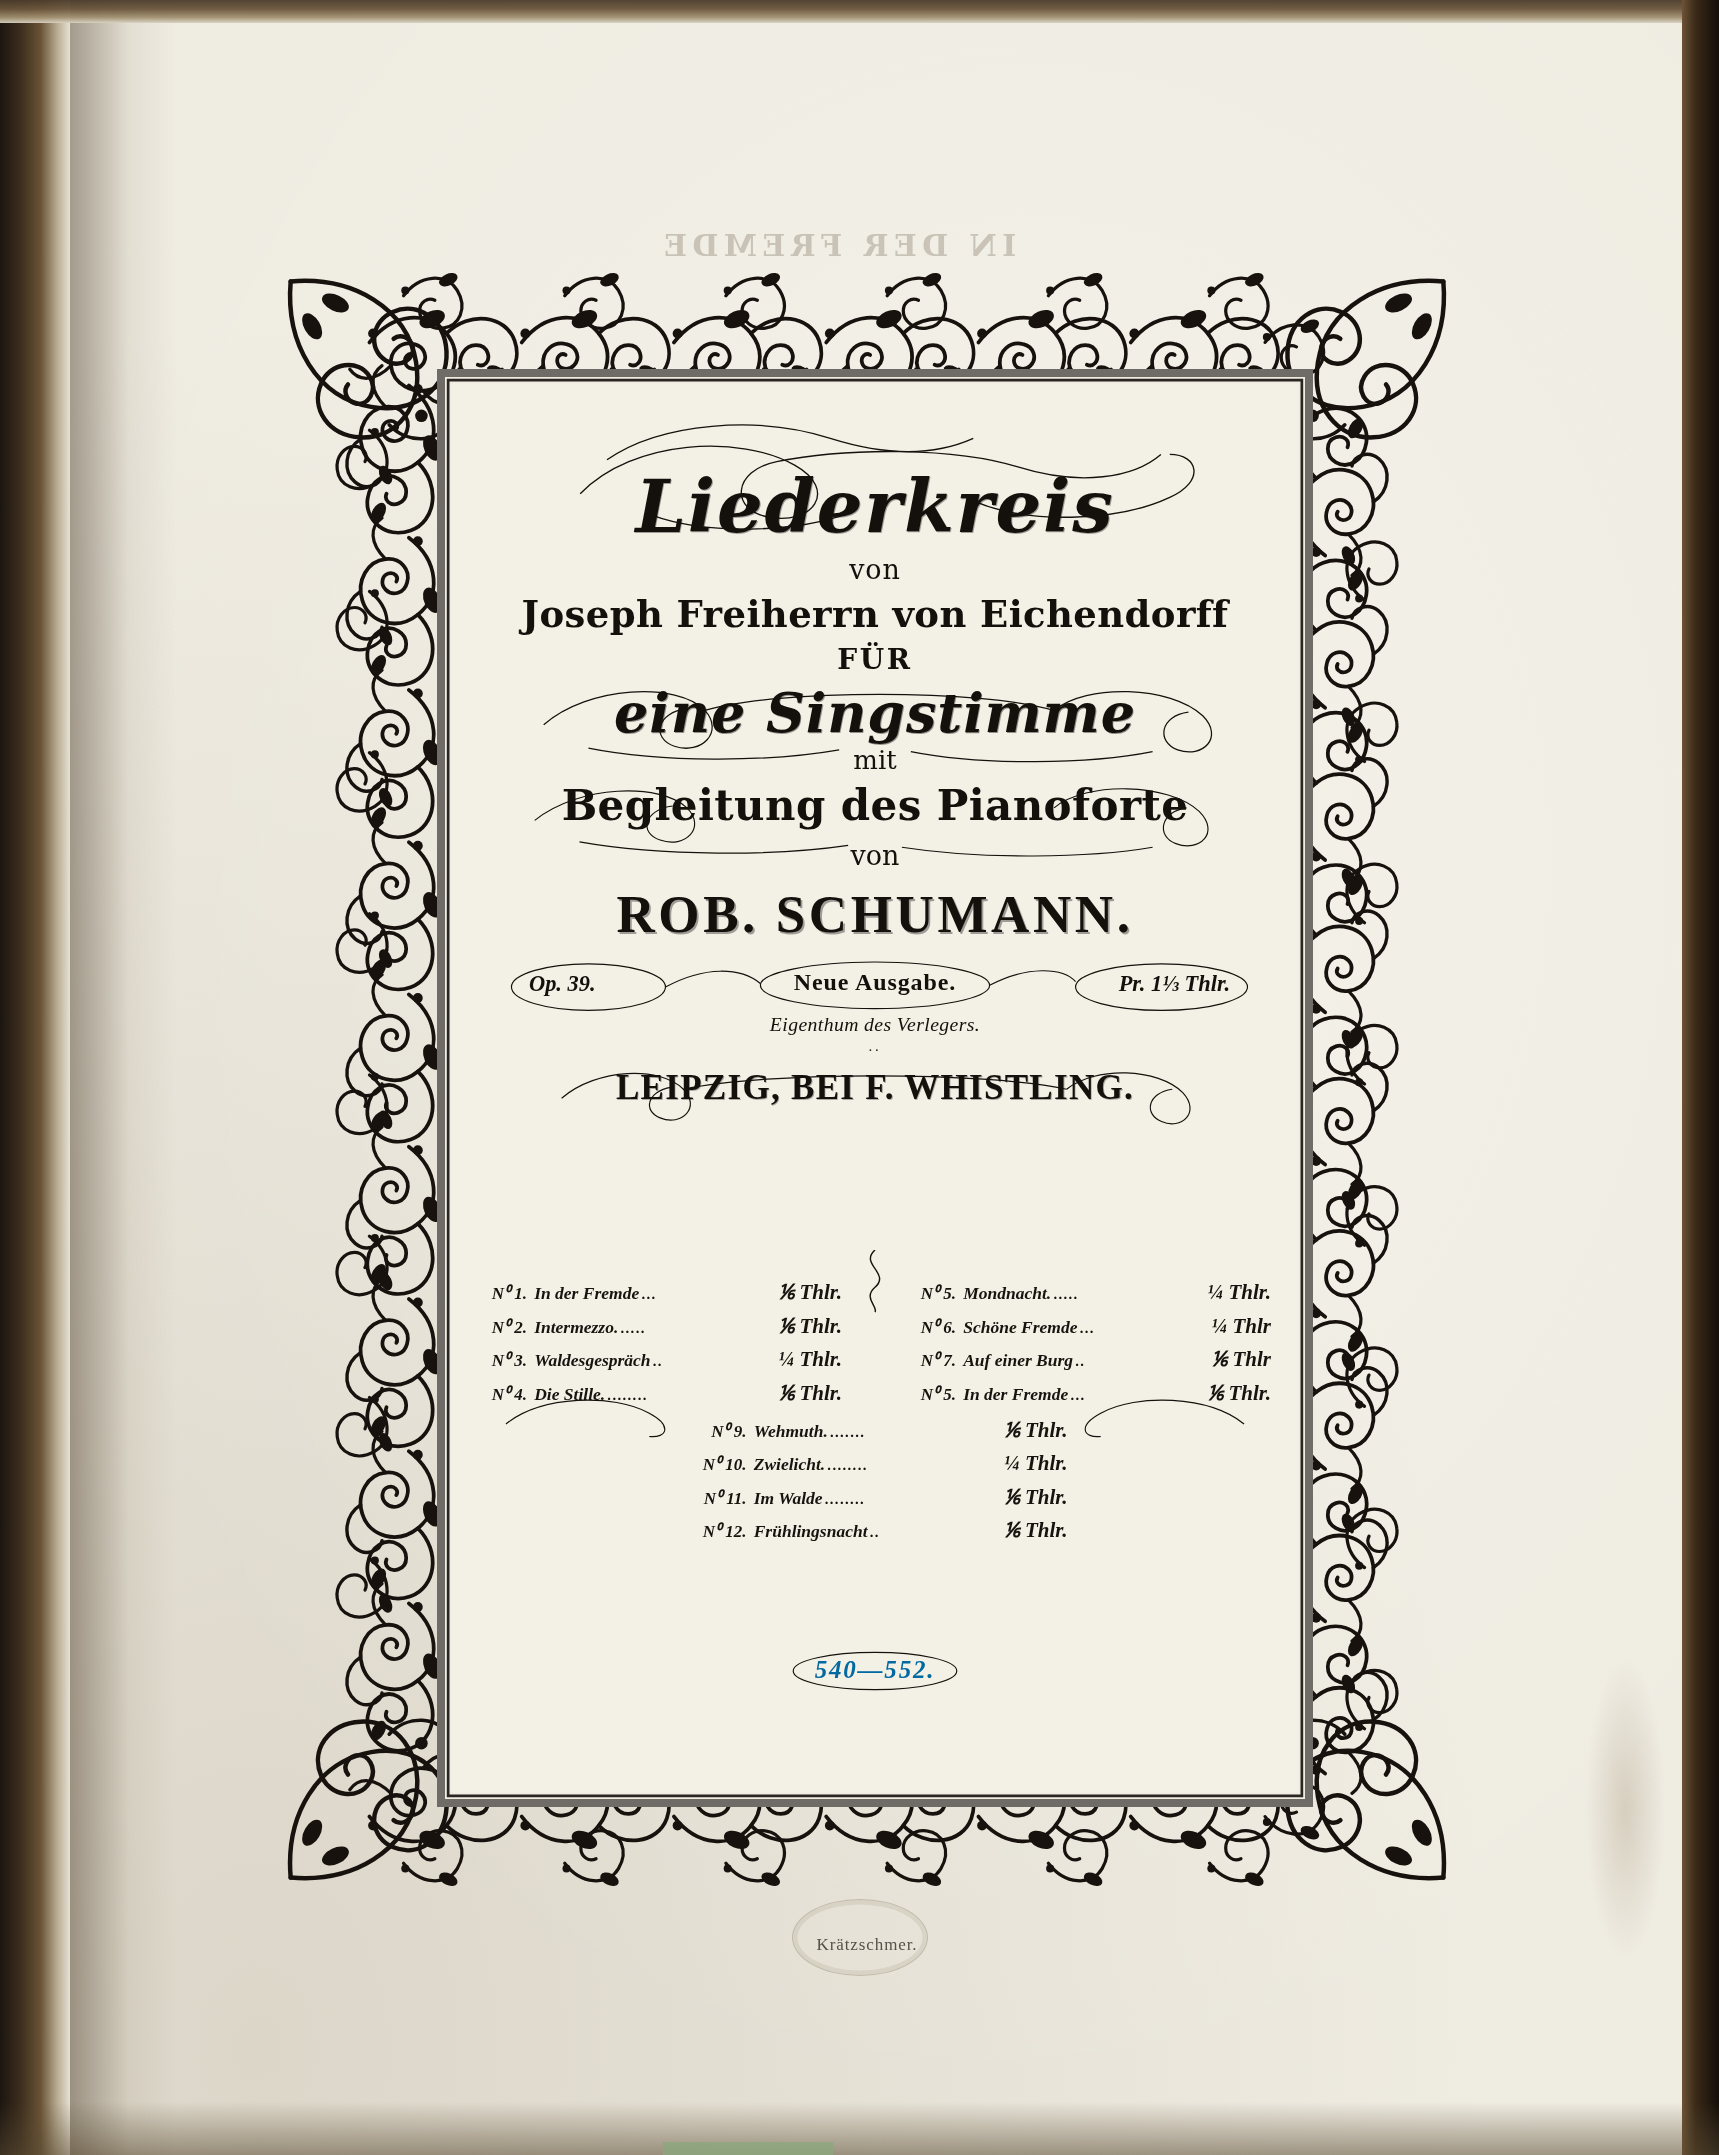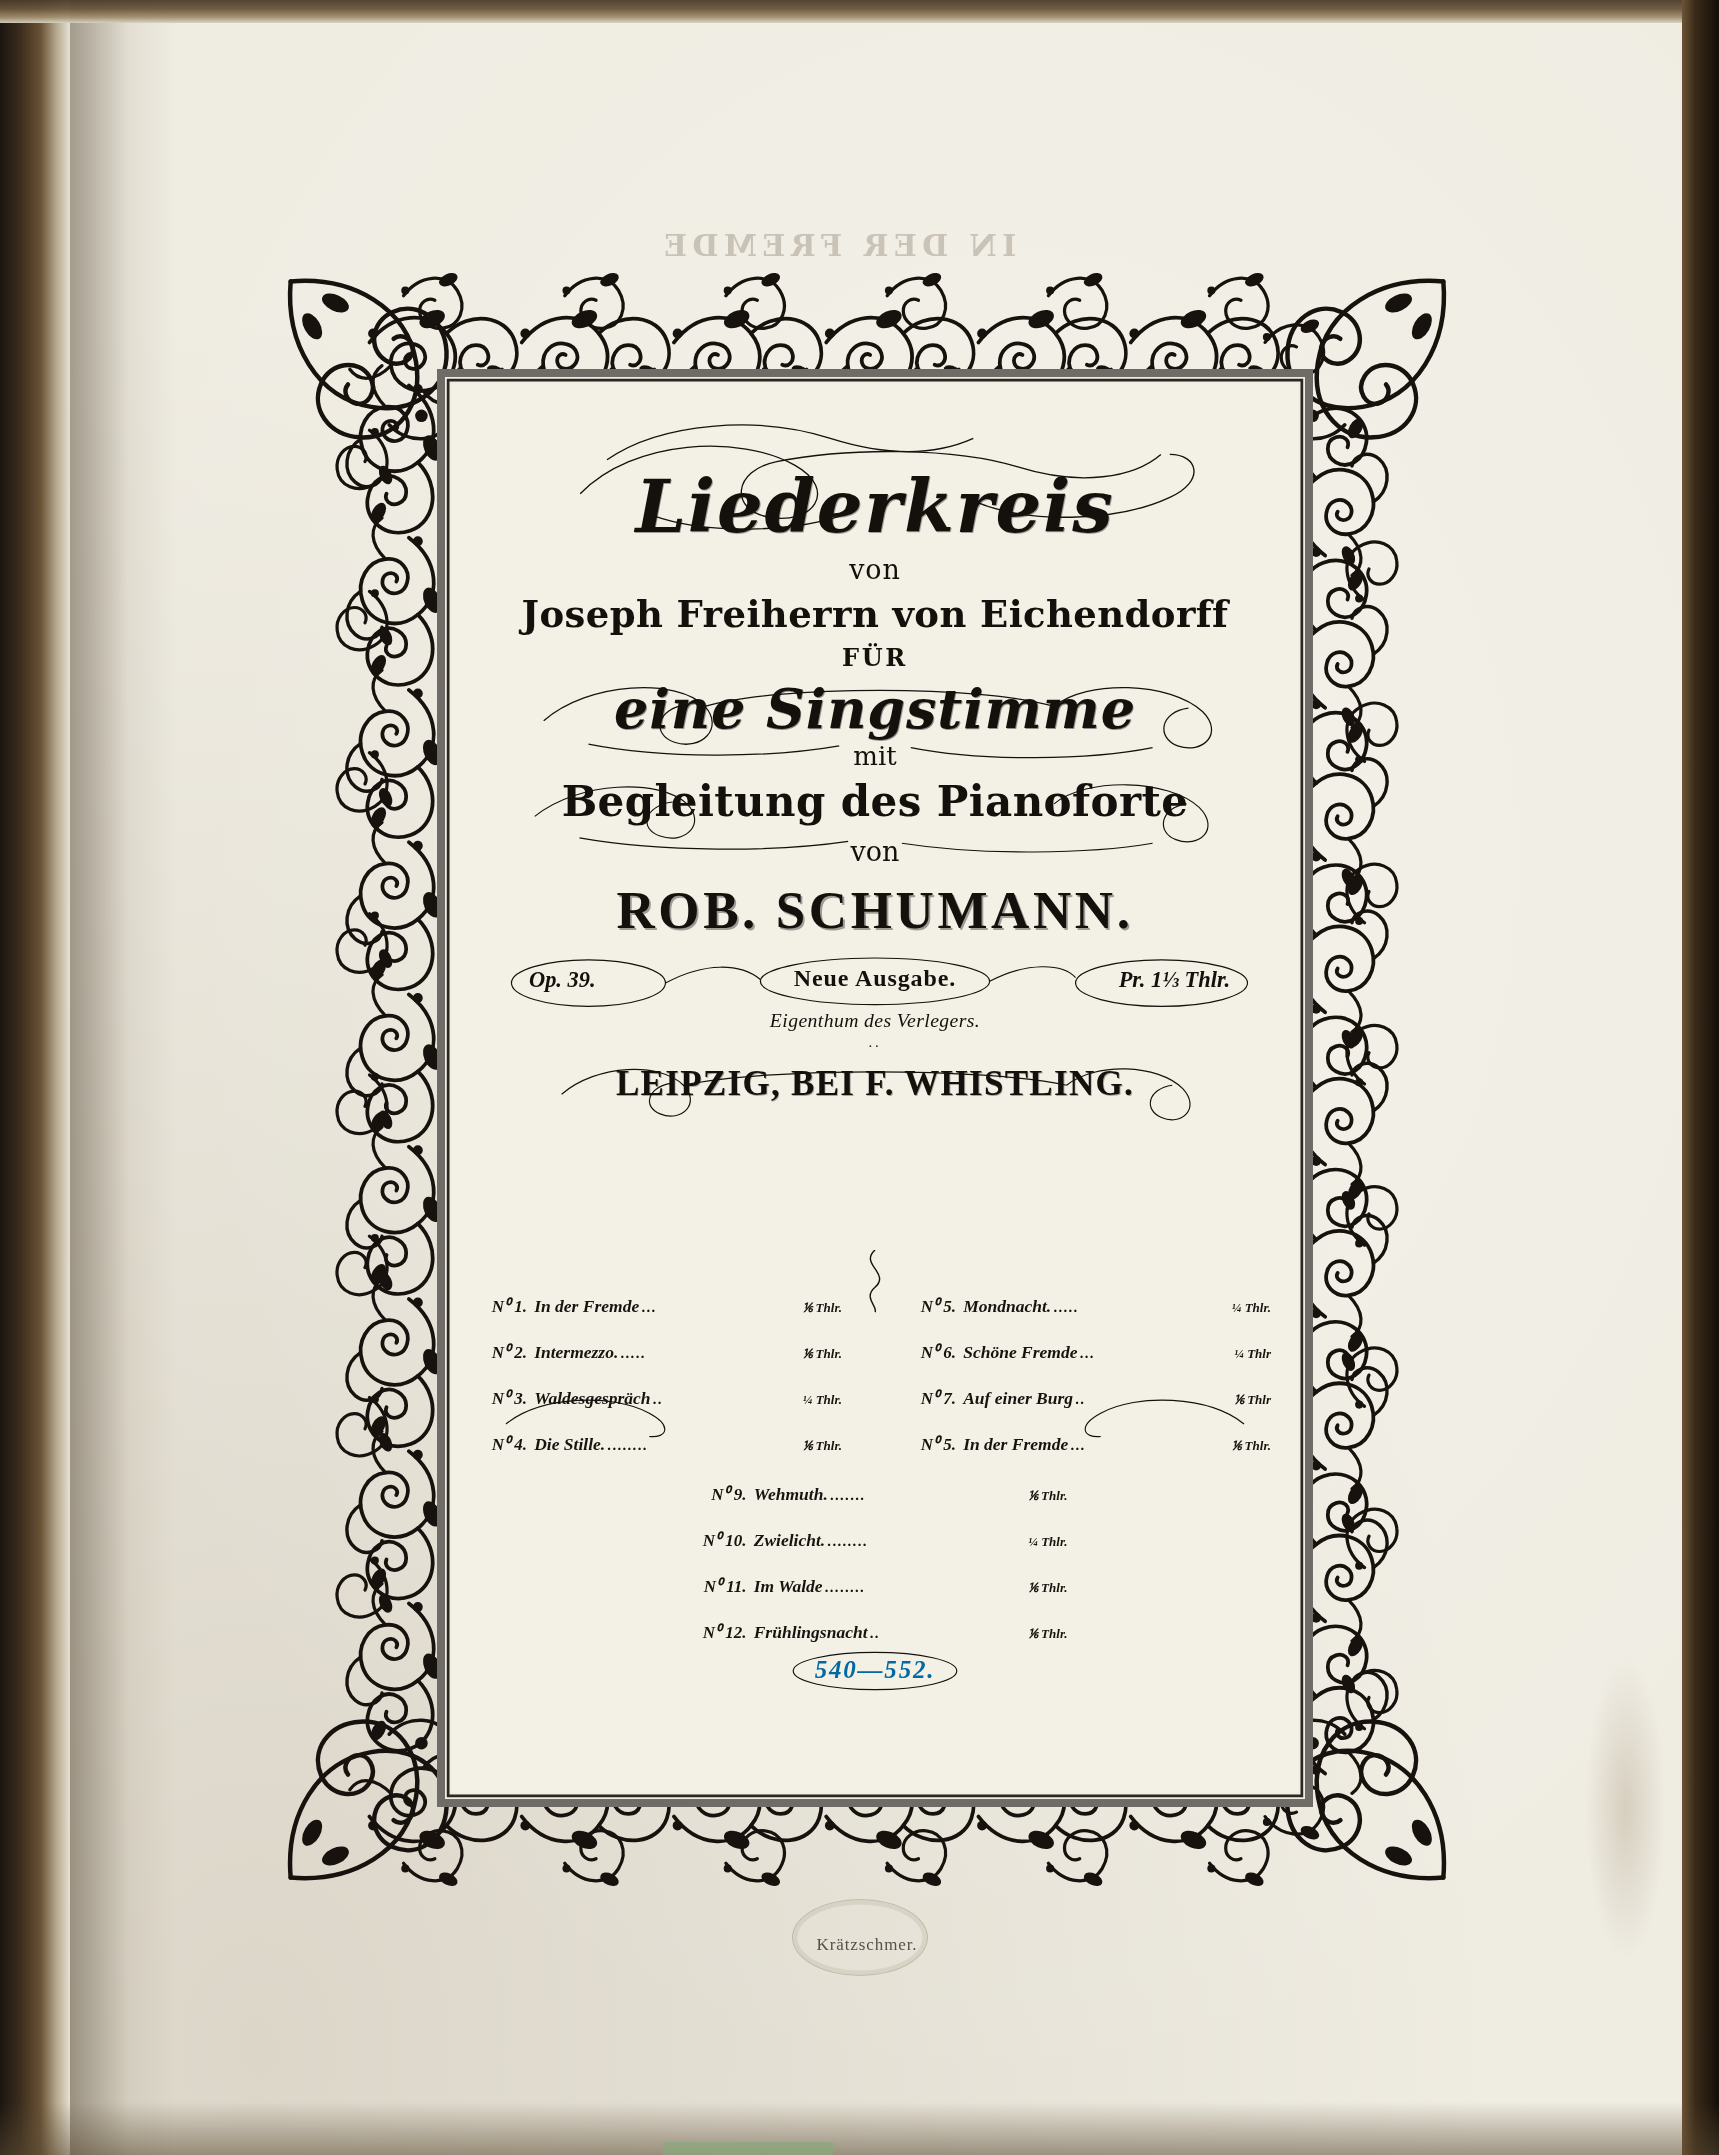--- a/index.html
+++ b/index.html
@@ -162,21 +162,21 @@
   }
   .poet {
     font-family: "DejaVu Serif", serif;
     font-weight: bold;
     font-size: 37px;
     margin-top: 7.2px;
     letter-spacing: 0.4px;
   }
   .word-fuer {
     font-family: "DejaVu Serif", serif;
-    font-size: 24px;
+    font-size: 28px;
     letter-spacing: 2.7px;
     margin-top: 7.2px;
     font-weight: bold;
   }
   .voice {
     font-family: "DejaVu Serif", serif;
     font-weight: bold;
     font-style: italic;
     font-size: 54px;
     margin-top: 5.4px;
@@ -296,22 +296,21 @@
     flex: 1 1 auto;
     overflow: hidden;
     letter-spacing: 1.3px;
     font-weight: bold;
     padding: 0 2.7px;
     font-size: 15px;
   }
   .entry .price {
     flex: none;
     font-weight: bold;
-    font-size: 13px;
-    margin-top: 19px;
+    font-size: 21px;
   }
   .contents-center {
     margin-top: 3.6px;
     display: flex;
     justify-content: center;
   }
   .center-block { width: 385px; }
   .center-block .entry .num { width: 64px; }
 
   .plate-number {

